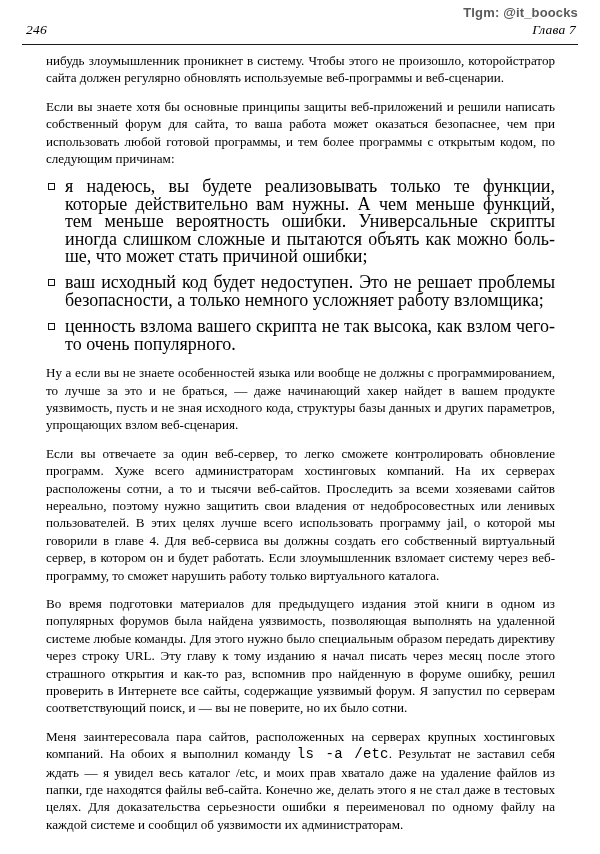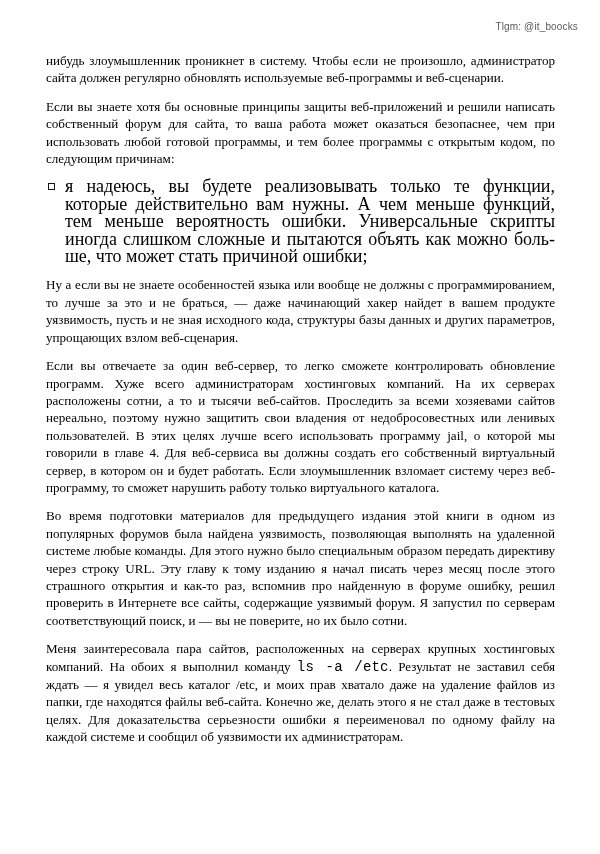--- a/index.html
+++ b/index.html
@@ -18,27 +18,28 @@
   .page {
     position: relative;
     width: 600px;
     height: 854px;
     box-sizing: border-box;
   }
 
   
   .watermark {
     position: absolute;
-    top: 21px;
+    top: 5px;
     right: 22px;
     font-family: "Liberation Sans", "DejaVu Sans", sans-serif;
-    font-size: 10px;
+    font-size: 13px;
     color: #5a5a5a;
     letter-spacing: 0.15px;
     white-space: nowrap;
+    font-weight: bold;
   }
 
   .running-head {
     position: absolute;
     top: 22px;
     left: 22px;
     right: 22px;
     height: 22px;
     border-bottom: 1.3px solid #1a1a1a;
   }
@@ -119,31 +120,43 @@
     letter-spacing: 0.2px;
   }
 </style>
 </head>
 <body>
 
 <div class="page">
 
   <div class="watermark">Tlgm: @it_boocks</div>
 
+  <div class="running-head">
+    <span class="folio">246</span>
+    <span class="chapter-label">Глава 7</span>
+  </div>
 
   <div class="content">
 
-    <p class="para">нибудь злоумышленник проникнет в систему. Чтобы если не произошло, админи­стратор сайта должен регулярно обновлять используемые веб-программы и веб-сценарии.</p>
+    <p class="para">нибудь злоумышленник проникнет в систему. Чтобы этого не произошло, которой­стратор сайта должен регулярно обновлять используемые веб-программы и веб-сценарии.</p>
 
     <p class="para">Если вы знаете хотя бы основные принципы защиты веб-приложений и решили написать собственный форум для сайта, то ваша работа может оказаться безопас­нее, чем при использовать любой готовой программы, и тем более программы с открытым кодом, по следующим причинам:</p>
 
     <ul class="bullet-list">
       <li>
         <span class="sq-marker"></span>
         <span>я надеюсь, вы будете реализовывать только те функции, которые действительно вам нужны. А чем меньше функций, тем меньше вероятность ошибки. Универ­сальные скрипты иногда слишком сложные и пытаются объять как можно боль­ше, что может стать причиной ошибки;</span>
+      </li>
+      <li>
+        <span class="sq-marker"></span>
+        <span>ваш исходный код будет недоступен. Это не решает проблемы безопасности, а только немного усложняет работу взломщика;</span>
+      </li>
+      <li>
+        <span class="sq-marker"></span>
+        <span>ценность взлома вашего скрипта не так высока, как взлом чего-то очень по­пулярного.</span>
       </li>
     </ul>
 
     <p class="para">Ну а если вы не знаете особенностей языка или вообще не должны с программиро­ванием, то лучше за это и не браться, — даже начинающий хакер найдет в вашем продукте уязвимость, пусть и не зная исходного кода, структуры базы данных и других параметров, упрощающих взлом веб-сценария.</p>
 
     <p class="para"><span>Если вы отвечаете за один веб-сервер, то легко сможете контролировать обновле­ние программ. Хуже всего администраторам хостинговых компаний. На их серве­рах расположены сотни, а то и тысячи веб-сайтов. Проследить за всеми хозяевами сайтов нереально, поэтому нужно защитить свои владения от недобросовестных или ленивых пользователей. В этих целях лучше всего использовать программу jail, о которой мы говорили в </span><span class="it">главе 4</span><span>. Для веб-сервиса вы должны создать его собствен­ный виртуальный сервер, в котором он и будет работать. Если злоумышленник взломает систему через веб-программу, то сможет нарушить работу только вирту­ального каталога.</span></p>
 
     <p class="para">Во время подготовки материалов для предыдущего издания этой книги в одном из популярных форумов была найдена уязвимость, позволяющая выполнять на уда­ленной системе любые команды. Для этого нужно было специальным образом пе­редать директиву через строку URL. Эту главу к тому изданию я начал писать через месяц после этого страшного открытия и как-то раз, вспомнив про найденную в форуме ошибку, решил проверить в Интернете все сайты, содержащие уязвимый форум. Я запустил по серверам соответствующий поиск, и — вы не поверите, но их было сотни.</p>
 
     <p class="para"><span>Меня заинтересовала пара сайтов, расположенных на серверах крупных хостин­говых компаний. На обоих я выполнил команду </span><span class="mono">ls -a /etc</span><span>. Результат не заста­вил себя ждать — я увидел весь каталог /etc, и моих прав хватало даже на удале­ние файлов из папки, где находятся файлы веб-сайта. Конечно же, делать этого я не стал даже в тестовых целях. Для доказательства серьезности ошибки я пере­именовал по одному файлу на каждой системе и сообщил об уязвимости их адми­нистраторам.</span></p>

